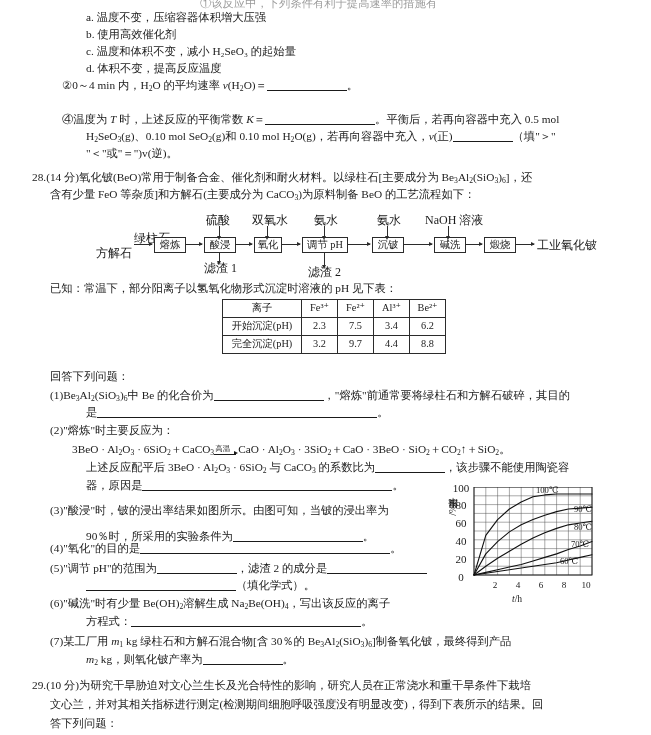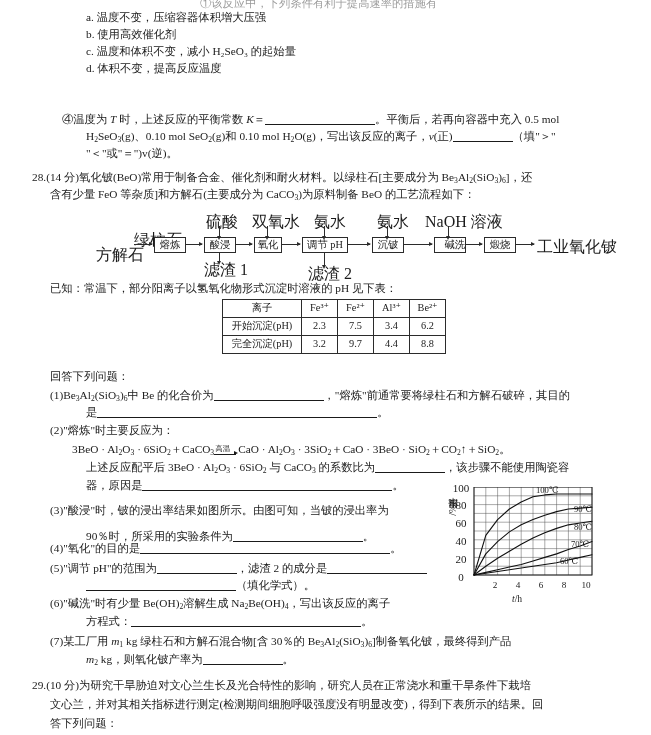--- a/index.html
+++ b/index.html
@@ -34,21 +34,21 @@
   .b250{width:250px;}
   .b280{width:280px;}
 
   
   .flow{position:absolute;left:96px;top:214px;width:545px;height:62px;}
   .fbox{
     position:absolute;border:1px solid #2b2b2b;
     height:14px;line-height:13px;text-align:center;
     font-size:10.3px;background:#fff;
   }
-  .ftext{position:absolute;font-size:16px;white-space:nowrap;line-height:1.05;}
+  .ftext{position:absolute;font-size:12px;white-space:nowrap;line-height:1.05;}
   .harr{position:absolute;height:1px;background:#2b2b2b;}
   .harr:after{
     content:"";position:absolute;right:-1px;top:-2.2px;
     border-left:4px solid #2b2b2b;border-top:2.5px solid transparent;border-bottom:2.5px solid transparent;
   }
   .varr{position:absolute;width:1px;background:#2b2b2b;}
   .varr:after{
     content:"";position:absolute;left:-2.2px;bottom:-4px;
     border-top:4px solid #2b2b2b;border-left:2.5px solid transparent;border-right:2.5px solid transparent;
   }
@@ -76,28 +76,31 @@
 
 <div class="page">
 
   <div class="ln ind-c" style="top:-2px;left:200px;opacity:0.45;">①该反应中，下列条件有利于提高速率的措施有</div>
 
   <div class="ln ind-a" style="top:12px;">a. 温度不变，压缩容器体积增大压强</div>
   <div class="ln ind-a" style="top:29px;">b. 使用高效催化剂</div>
   <div class="ln ind-a" style="top:46px;">c. 温度和体积不变，减小 H₂SeO₃ 的起始量</div>
   <div class="ln ind-a" style="top:63px;">d. 体积不变，提高反应温度</div>
 
+  <div class="ln ind-b" style="top:80px;">
+    <span>②0～4 min 内，H</span><sub>2</sub><span>O 的平均速率 </span><span class="it">v</span><span>(H</span><sub>2</sub><span>O)＝</span><span class="blank b80"></span>。
+  </div>
 
 
   <div class="ln ind-b" style="top:114px;">
     <span>④温度为 </span><span class="it">T</span><span> 时，上述反应的平衡常数 </span><span class="it">K</span><span>＝</span><span class="blank b110"></span><span>。平衡后，若再向容器中充入 0.5 mol</span>
   </div>
 
   <div class="ln ind-a" style="top:131px;">
-    <span>H</span><sub>2</sub><span>SeO</span><sub>3</sub><span>(g)、0.10 mol SeO</span><sub>2</sub><span>(g)和 0.10 mol H</span><sub>2</sub><span>O(g)，写出该反应的离子，</span><span class="it">v</span><span>(正)</span><span class="blank b60"></span><span>（填"＞"</span>
+    <span>H</span><sub>2</sub><span>SeO</span><sub>3</sub><span>(g)、0.10 mol SeO</span><sub>2</sub><span>(g)和 0.10 mol H</span><sub>2</sub><span>O(g)，若再向容器中充入，</span><span class="it">v</span><span>(正)</span><span class="blank b60"></span><span>（填"＞"</span>
   </div>
 
   <div class="ln ind-a" style="top:148px;">"＜"或"＝")v(逆)。</div>
 
   <div class="ln ind-c" style="top:172px;">
     <span>28.</span><span>(14 分)</span><span>氧化铍(BeO)常用于制备合金、催化剂和耐火材料。以绿柱石[主要成分为 Be</span><sub>3</sub><span>Al</span><sub>2</sub><span>(SiO</span><sub>3</sub><span>)</span><sub>6</sub><span>]，还</span>
   </div>
   <div class="ln ind-d" style="top:189px;">
     <span>含有少量 FeO 等杂质]和方解石(主要成分为 CaCO</span><sub>3</sub><span>)为原料制备 BeO 的工艺流程如下：</span>
   </div>
@@ -116,21 +119,21 @@
 
     <div class="fbox" style="left:158px;top:23px;width:26px;">氧化</div>
     <div class="harr" style="left:186px;top:30px;width:18px;"></div>
 
     <div class="fbox" style="left:206px;top:23px;width:44px;">调节 pH</div>
     <div class="harr" style="left:252px;top:30px;width:22px;"></div>
 
     <div class="fbox" style="left:276px;top:23px;width:30px;">沉铍</div>
     <div class="harr" style="left:308px;top:30px;width:28px;"></div>
 
-    <div class="fbox" style="left:338px;top:23px;width:30px;text-align:right;">碱洗</div>
+    <div class="fbox" style="left:338px;top:23px;width:30px;">碱洗</div>
     <div class="harr" style="left:370px;top:30px;width:16px;"></div>
 
     <div class="fbox" style="left:388px;top:23px;width:30px;">煅烧</div>
     <div class="harr" style="left:420px;top:30px;width:18px;"></div>
 
     <div class="ftext" style="left:441px;top:25px;">工业氧化铍</div>
 
     <div class="ftext" style="left:110px;top:0px;">硫酸</div>
     <div class="varr" style="left:123px;top:12px;height:10px;"></div>
 

